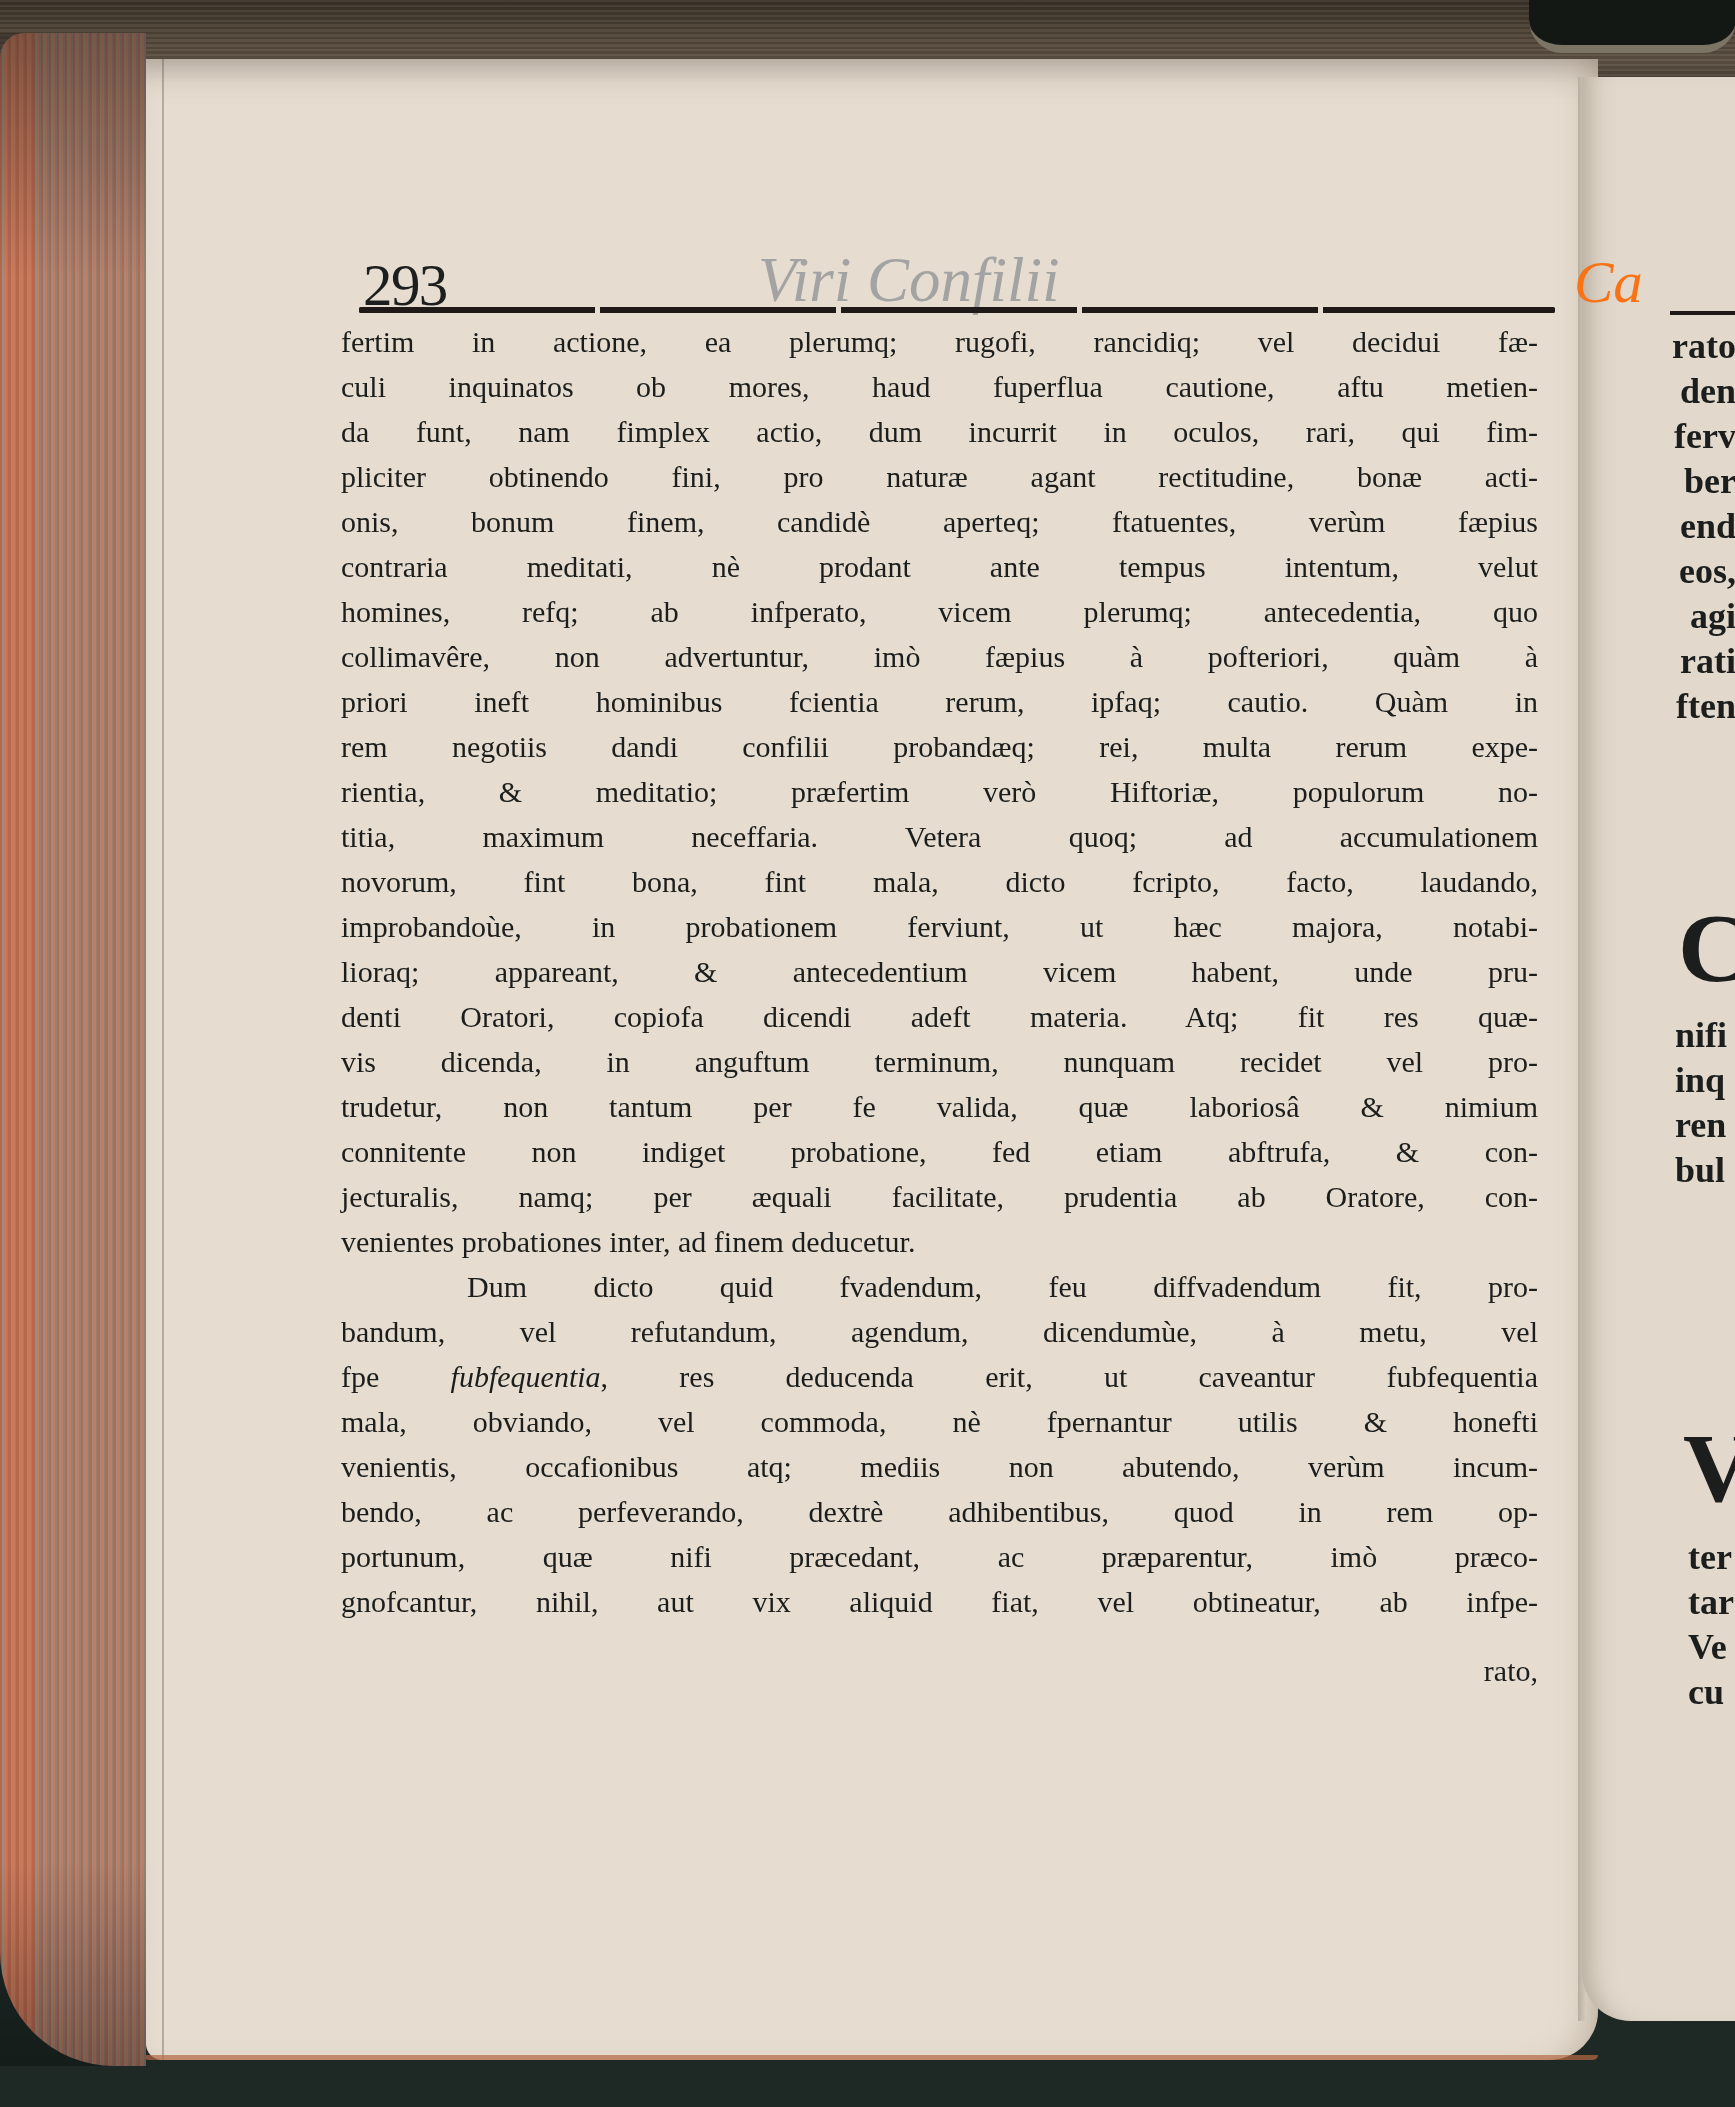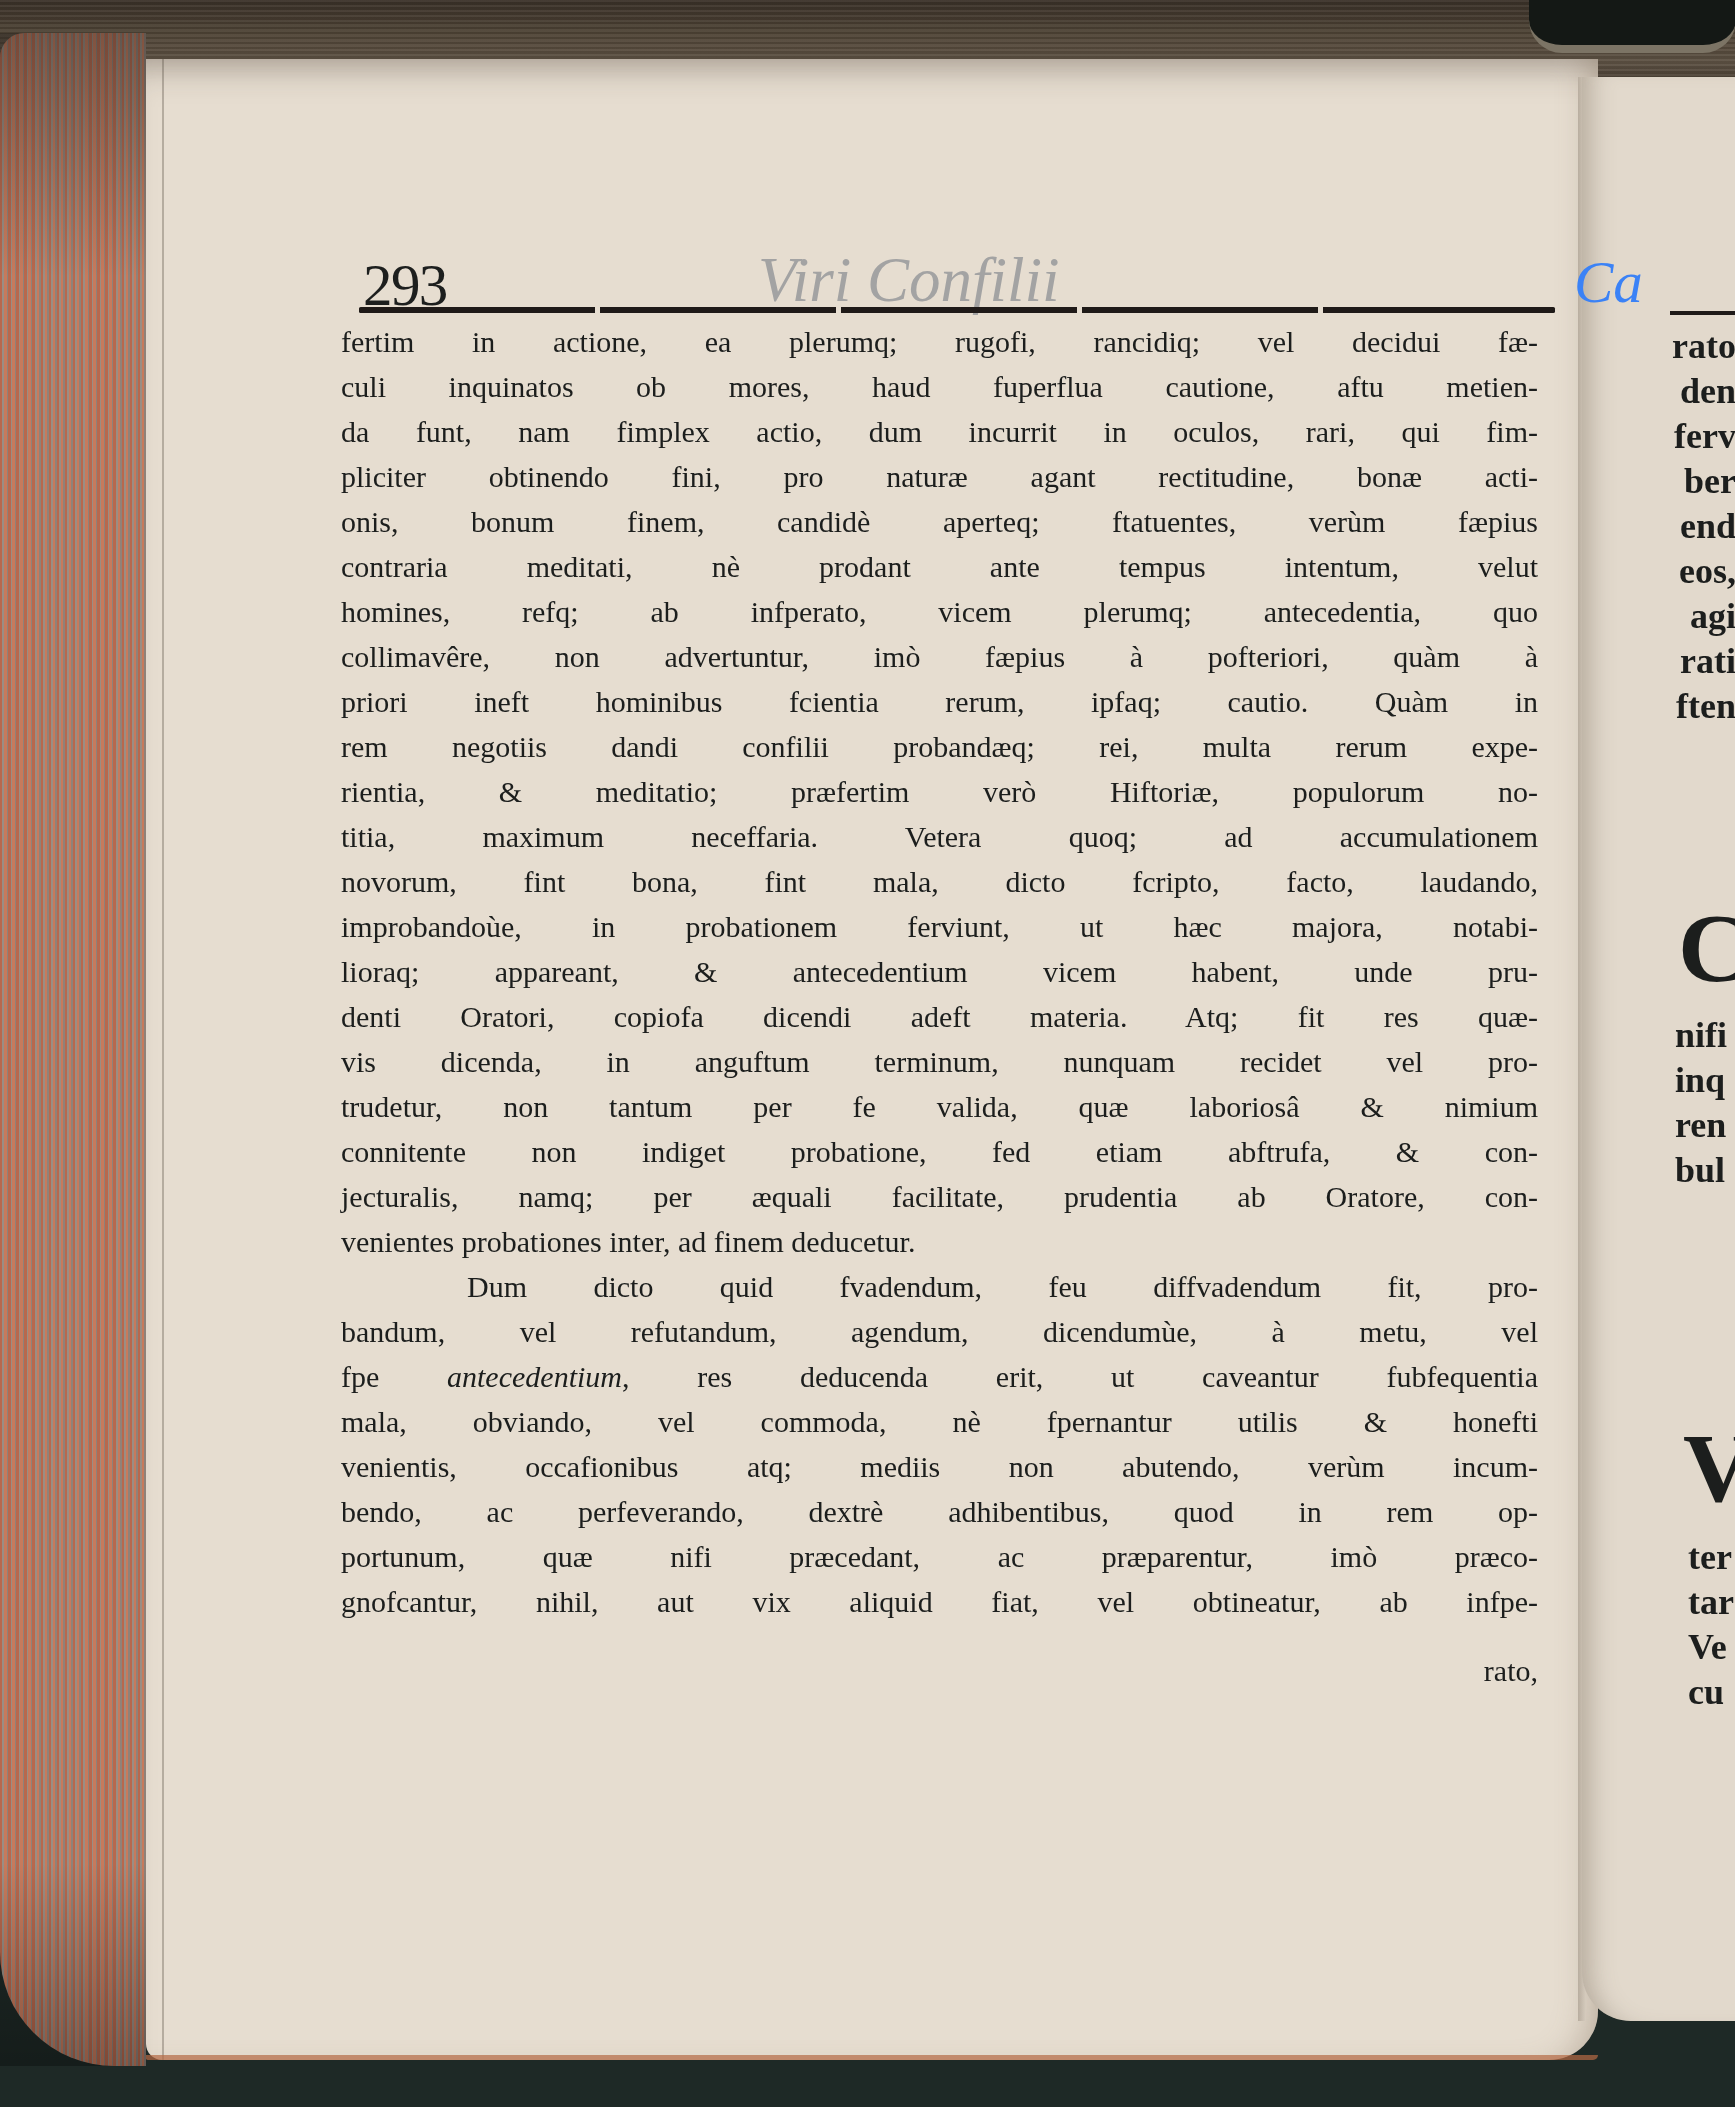--- a/index.html
+++ b/index.html
@@ -87,21 +87,21 @@
     text-align: justify; text-align-last: justify;
   }
   .line.indent { padding-left: 126px; }
   .line.short { text-align-last: left; }
   .line.catch { text-align-last: right; padding-top: 24.4px; }
   .line .ital { font-style: italic; }
 
   
   .right-head {
     position: absolute; left: 1574px; top: 248px;
-    font-size: 59px; font-style: italic; color: #3b82f6;
+    font-size: 59px; font-style: italic; color: #f97316;
   }
   .right-rule {
     position: absolute; left: 1670px; top: 311px; width: 65px; height: 4.1px; background: #1f1a18;
   }
   .right-lines {
     position: absolute; left: 1665px; top: 324px; width: 71px; overflow: hidden;
     font-size: 36px; line-height: 45px; color: #1c1e1d; font-weight: bold; text-align: right;
   }
   .right-lines span { display: block; white-space: nowrap; }
   .drop-cap {
@@ -148,21 +148,21 @@
   <span class="line">improbandoùe, in probationem ferviunt, ut hæc majora, notabi-</span>
   <span class="line">lioraq; appareant, &amp; antecedentium vicem habent, unde pru-</span>
   <span class="line">denti Oratori, copiofa dicendi adeft materia. Atq; fit res quæ-</span>
   <span class="line">vis dicenda, in anguftum terminum, nunquam recidet vel pro-</span>
   <span class="line">trudetur, non tantum per fe valida, quæ laboriosâ &amp; nimium</span>
   <span class="line">connitente non indiget probatione, fed etiam abftrufa, &amp; con-</span>
   <span class="line">jecturalis, namq; per æquali facilitate, prudentia ab Oratore, con-</span>
   <span class="line short">venientes probationes inter, ad finem deducetur.</span>
   <span class="line indent">Dum dicto quid fvadendum, feu diffvadendum fit, pro-</span>
   <span class="line">bandum, vel refutandum, agendum, dicendumùe, à metu, vel</span>
-  <span class="line"><span>fpe </span><span class="ital">antecedentium</span><span>, res deducenda erit, ut caveantur fubfequentia</span></span>
+  <span class="line"><span>fpe </span><span class="ital">fubfequentia</span><span>, res deducenda erit, ut caveantur fubfequentia</span></span>
   <span class="line">mala, obviando, vel commoda, nè fpernantur utilis &amp; honefti</span>
   <span class="line">venientis, occafionibus atq; mediis non abutendo, verùm incum-</span>
   <span class="line">bendo, ac perfeverando, dextrè adhibentibus, quod in rem op-</span>
   <span class="line">portunum, quæ nifi præcedant, ac præparentur, imò præco-</span>
   <span class="line">gnofcantur, nihil, aut vix aliquid fiat, vel obtineatur, ab infpe-</span>
   <span class="line catch">rato,</span>
 </div>
 
 <div class="right-head">Ca</div>
 <div class="right-rule"></div>

